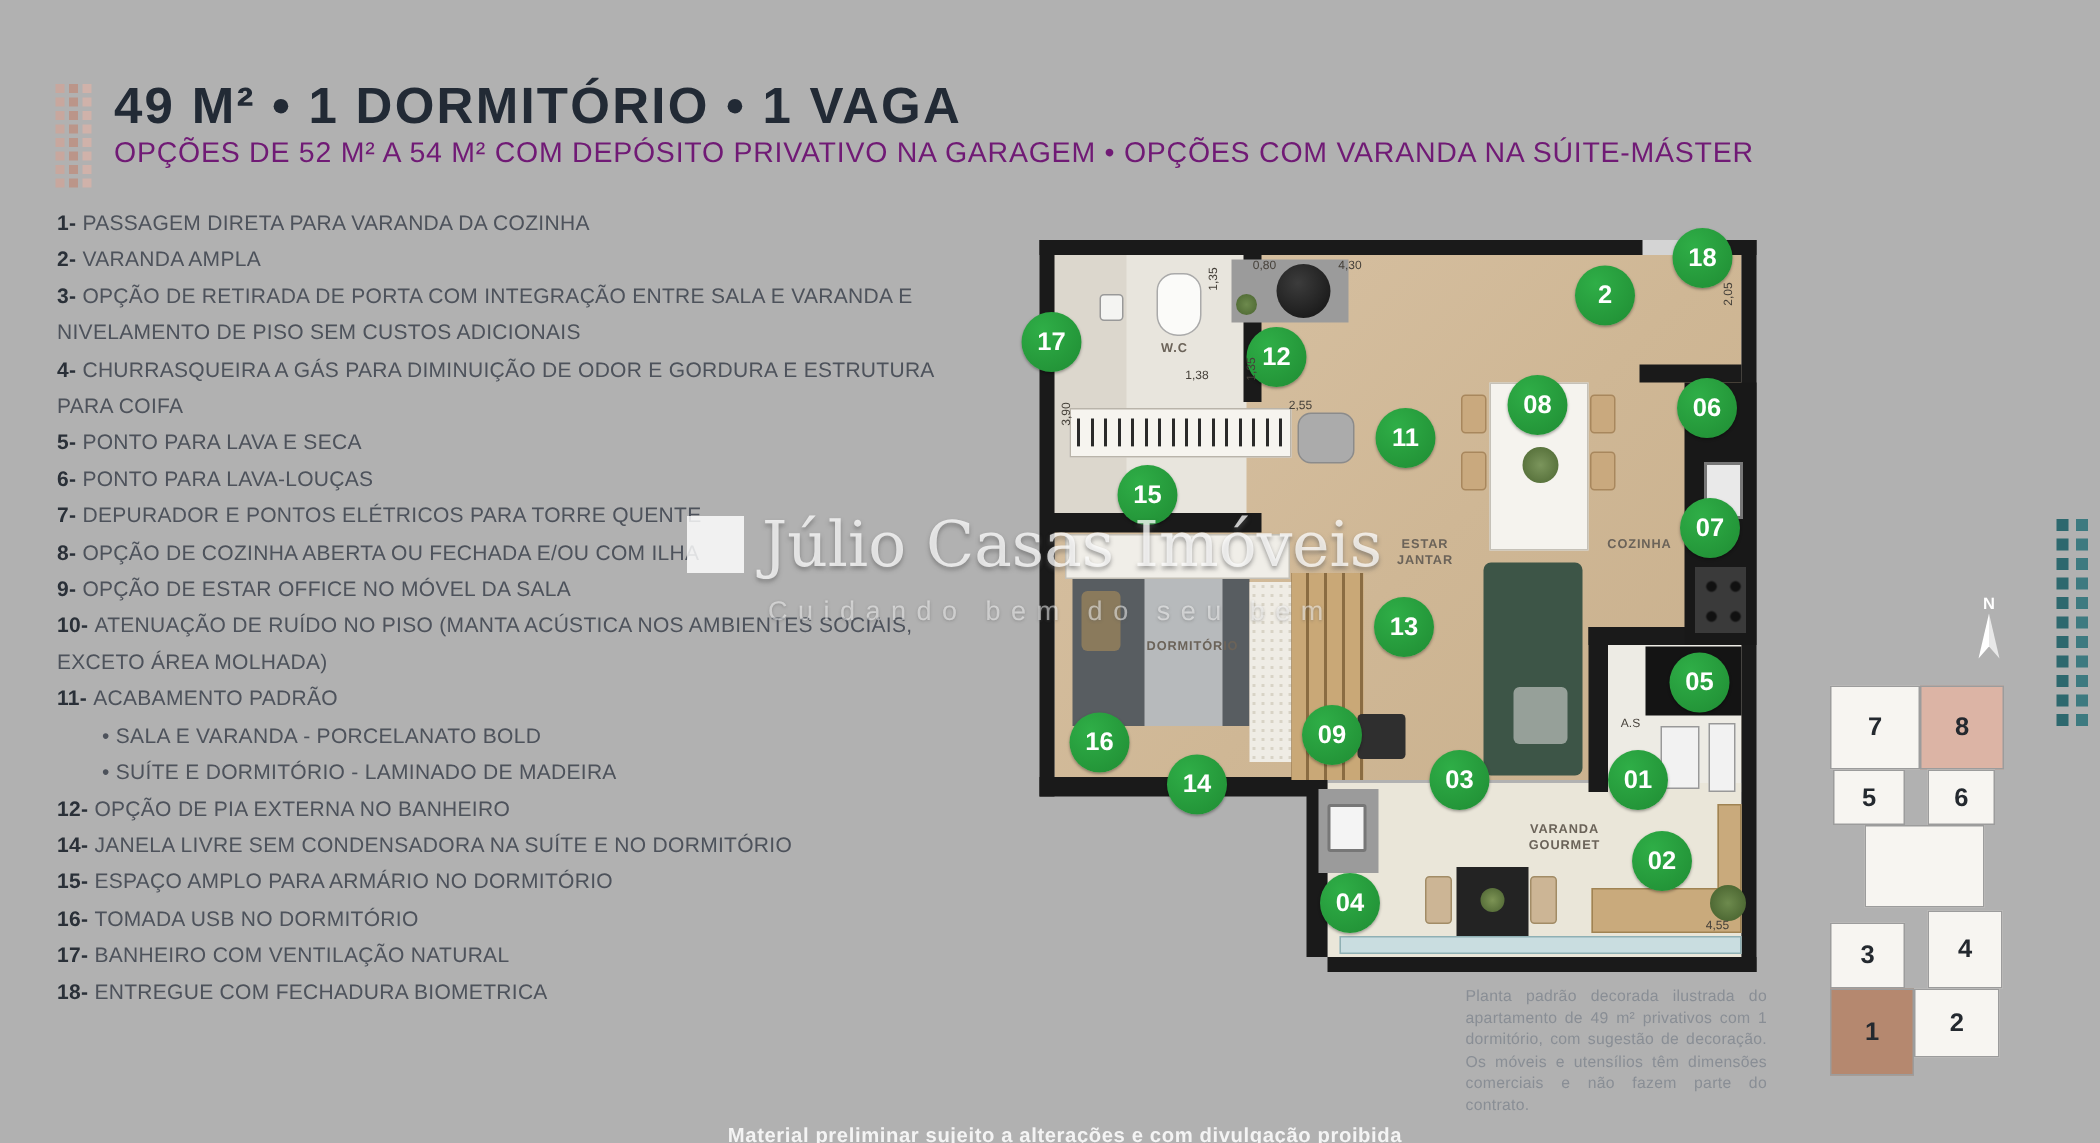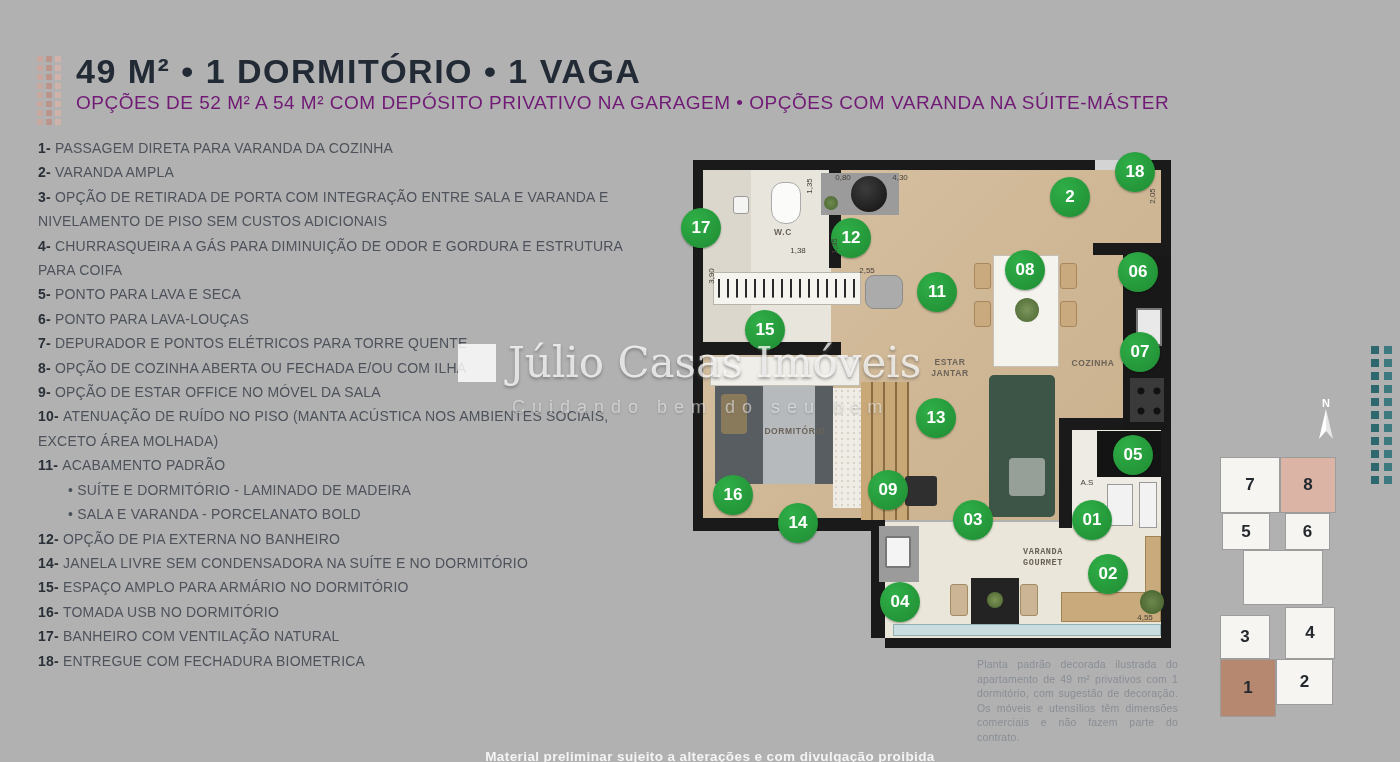--- a/index.html
+++ b/index.html
@@ -204,22 +204,22 @@
     <div class="feat"><b>2- </b><span>VARANDA AMPLA</span></div>
     <div class="feat"><b>3- </b><span>OPÇÃO DE RETIRADA DE PORTA COM INTEGRAÇÃO ENTRE SALA E VARANDA E NIVELAMENTO DE PISO SEM CUSTOS ADICIONAIS</span></div>
     <div class="feat"><b>4- </b><span>CHURRASQUEIRA A GÁS PARA DIMINUIÇÃO DE ODOR E GORDURA E ESTRUTURA PARA COIFA</span></div>
     <div class="feat"><b>5- </b><span>PONTO PARA LAVA E SECA</span></div>
     <div class="feat"><b>6- </b><span>PONTO PARA LAVA-LOUÇAS</span></div>
     <div class="feat"><b>7- </b><span>DEPURADOR E PONTOS ELÉTRICOS PARA TORRE QUENTE</span></div>
     <div class="feat"><b>8- </b><span>OPÇÃO DE COZINHA ABERTA OU FECHADA E/OU COM ILHA</span></div>
     <div class="feat"><b>9- </b><span>OPÇÃO DE ESTAR OFFICE NO MÓVEL DA SALA</span></div>
     <div class="feat"><b>10- </b><span>ATENUAÇÃO DE RUÍDO NO PISO (MANTA ACÚSTICA NOS AMBIENTES SOCIAIS, EXCETO ÁREA MOLHADA)</span></div>
     <div class="feat"><b>11- </b><span>ACABAMENTO PADRÃO</span></div>
+    <div class="feat sub">• SALA E VARANDA - PORCELANATO BOLD</div>
     <div class="feat sub">• SUÍTE E DORMITÓRIO - LAMINADO DE MADEIRA</div>
-    <div class="feat sub">• SALA E VARANDA - PORCELANATO BOLD</div>
     <div class="feat"><b>12- </b><span>OPÇÃO DE PIA EXTERNA NO BANHEIRO</span></div>
     <div class="feat"><b>14- </b><span>JANELA LIVRE SEM CONDENSADORA NA SUÍTE E NO DORMITÓRIO</span></div>
     <div class="feat"><b>15- </b><span>ESPAÇO AMPLO PARA ARMÁRIO NO DORMITÓRIO</span></div>
     <div class="feat"><b>16- </b><span>TOMADA USB NO DORMITÓRIO</span></div>
     <div class="feat"><b>17- </b><span>BANHEIRO COM VENTILAÇÃO NATURAL</span></div>
     <div class="feat"><b>18- </b><span>ENTREGUE COM FECHADURA BIOMETRICA</span></div>
   </div>
 
 <div class="plan">
   <div class="floor-base"></div>
@@ -293,21 +293,21 @@
     <div class="marker" style="left: 105px; top: 363px;">14</div>
     <div class="marker" style="left: 72px; top: 170px; text-align: center;">15</div>
     <div class="marker" style="left: 40px; top: 335px;">16</div>
     <div class="marker" style="left: 8px; top: 68px;">17</div>
     <div class="marker" style="left: 442px; top: 12px;">18</div>
     <div class="plabel" style="left: 90px; top: 72px;">W.C</div>
     <div class="plabel" style="left: 257px; top: 208px;">ESTAR
 JANTAR</div>
     <div class="plabel" style="left: 400px; top: 203px;">COZINHA</div>
     <div class="plabel" style="left: 102px; top: 271px;">DORMITÓRIO</div>
-    <div class="plabel" style="left: 350px; top: 398px; font-family: Liberation Mono, monospace;">VARANDA
+    <div class="plabel" style="left: 350px; top: 398px;">VARANDA
 GOURMET</div>
     <div class="meas rot" style="left: 116px; top: 26px;">1,35</div>
     <div class="meas" style="left: 150px; top: 17px;">0,80</div>
     <div class="meas" style="left: 207px; top: 17px;">4,30</div>
     <div class="meas" style="left: 105px; top: 90px;">1,38</div>
     <div class="meas rot" style="left: 141px; top: 86px;">1,35</div>
     <div class="meas rot" style="left: 459px; top: 36px;">2,05</div>
     <div class="meas rot" style="left: 18px; top: 116px;">3,90</div>
     <div class="meas" style="left: 174px; top: 110px;">2,55</div>
     <div class="meas" style="left: 394px; top: 322px;">A.S</div>

